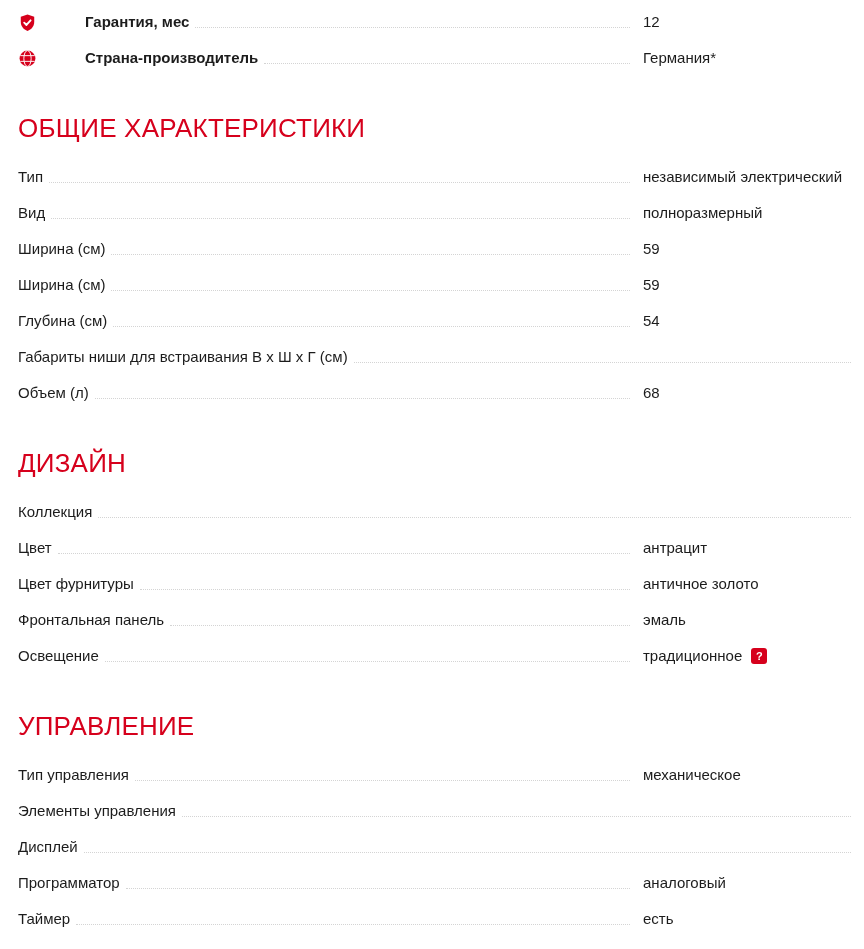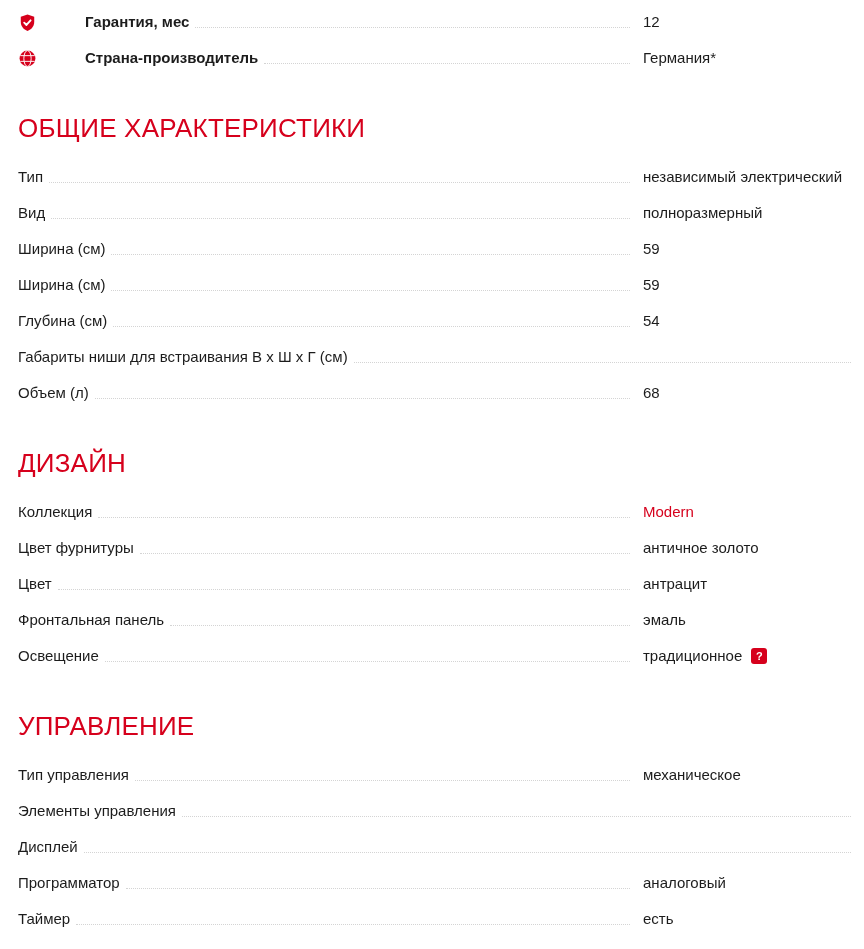--- a/index.html
+++ b/index.html
@@ -140,31 +140,30 @@
     <span class="spec-label">Объем (л)</span>
     <span class="leader"></span>
     <span class="spec-value">68</span>
   </div>
 
   <h2 class="section-title">ДИЗАЙН</h2>
 
   <div class="spec-row">
     <span class="spec-label">Коллекция</span>
     <span class="leader"></span>
-    <span class="spec-value value-link">Modern</span>
+  </div>
+  <div class="spec-row">
+    <span class="spec-label">Цвет</span>
+    <span class="leader"></span>
+    <span class="spec-value">антрацит</span>
   </div>
   <div class="spec-row">
     <span class="spec-label">Цвет фурнитуры</span>
     <span class="leader"></span>
     <span class="spec-value">античное золото</span>
-  </div>
-  <div class="spec-row">
-    <span class="spec-label">Цвет</span>
-    <span class="leader"></span>
-    <span class="spec-value">антрацит</span>
   </div>
   <div class="spec-row">
     <span class="spec-label">Фронтальная панель</span>
     <span class="leader"></span>
     <span class="spec-value">эмаль</span>
   </div>
   <div class="spec-row">
     <span class="spec-label">Освещение</span>
     <span class="leader"></span>
     <span class="spec-value">

